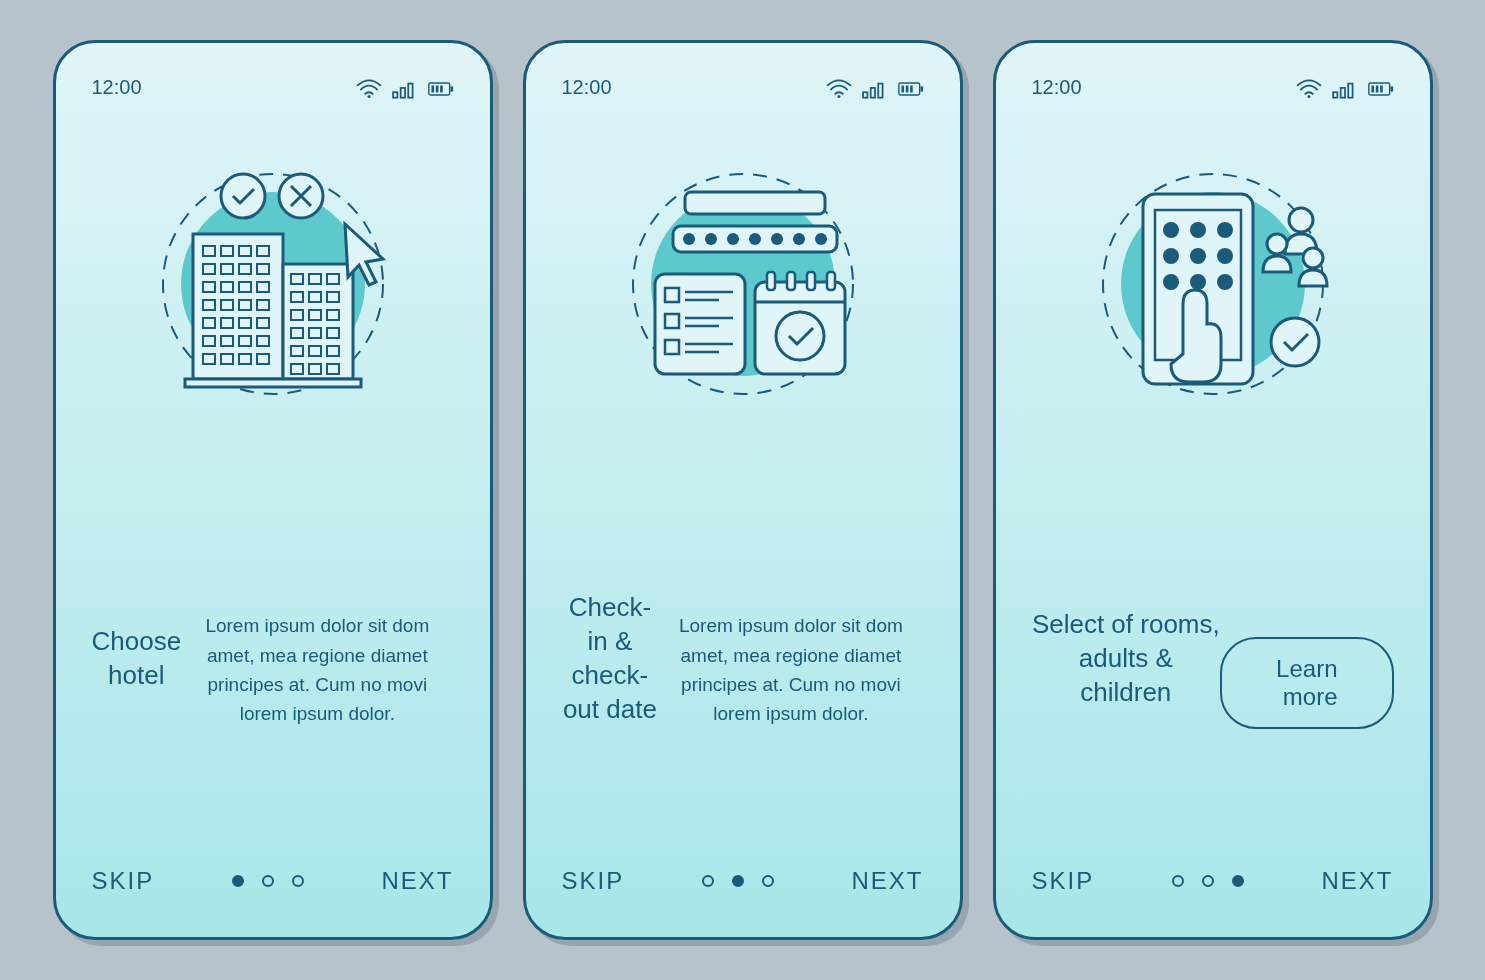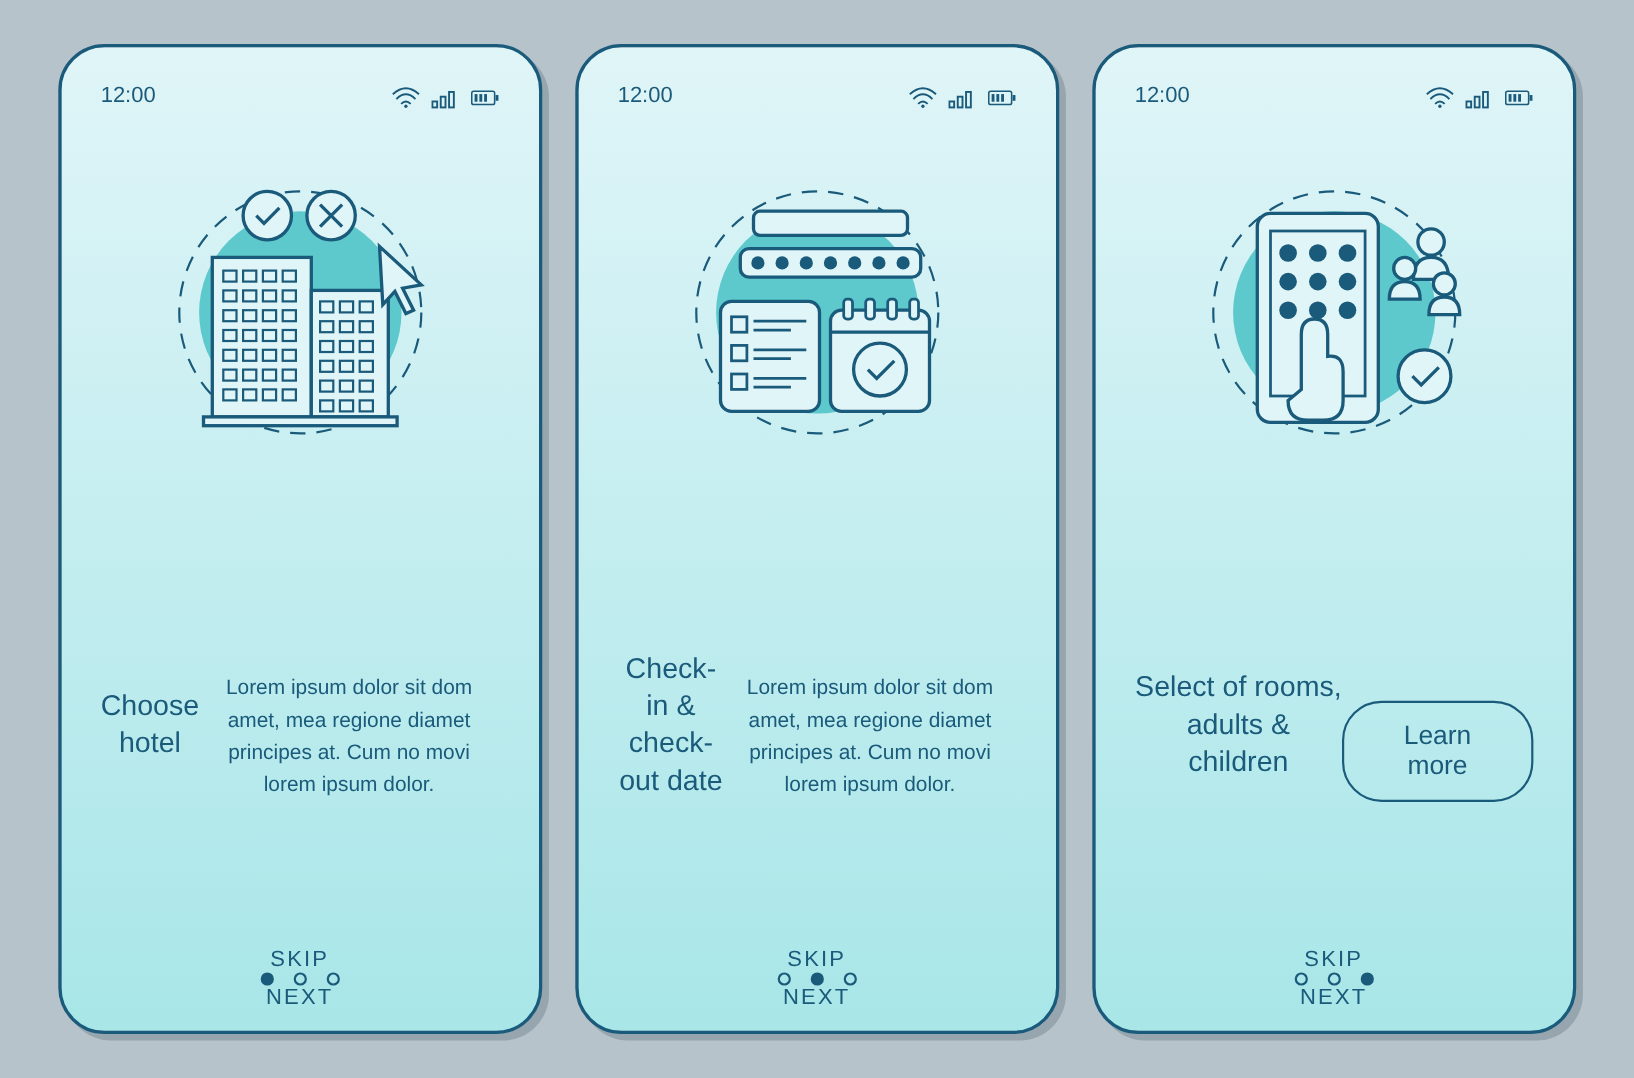--- a/index.html
+++ b/index.html
@@ -65,29 +65,29 @@
   }
   .learn-more {
     margin-top: 26px;
     border: 2px solid #1a5a7a;
     border-radius: 36px;
     padding: 16px 54px;
     font-size: 24px;
     background: transparent;
     color: #1a5a7a;
     cursor: pointer;
+    text-align: right;
   }
   .nav {
     display: flex;
     justify-content: space-between;
     align-items: center;
-    font-size: 20px;
+    font-size: 24px;
     letter-spacing: 2px;
     height: 40px;
-    flex-direction: column;
   }
   .dots { display: flex; gap: 18px; }
   .dot {
     width: 12px; height: 12px; border-radius: 50%;
     border: 2px solid #1a5a7a;
   }
   .dot.active { background: #1a5a7a; }
   .skip, .next { cursor: pointer; font-weight: 500; }
 </style>
 </head>

